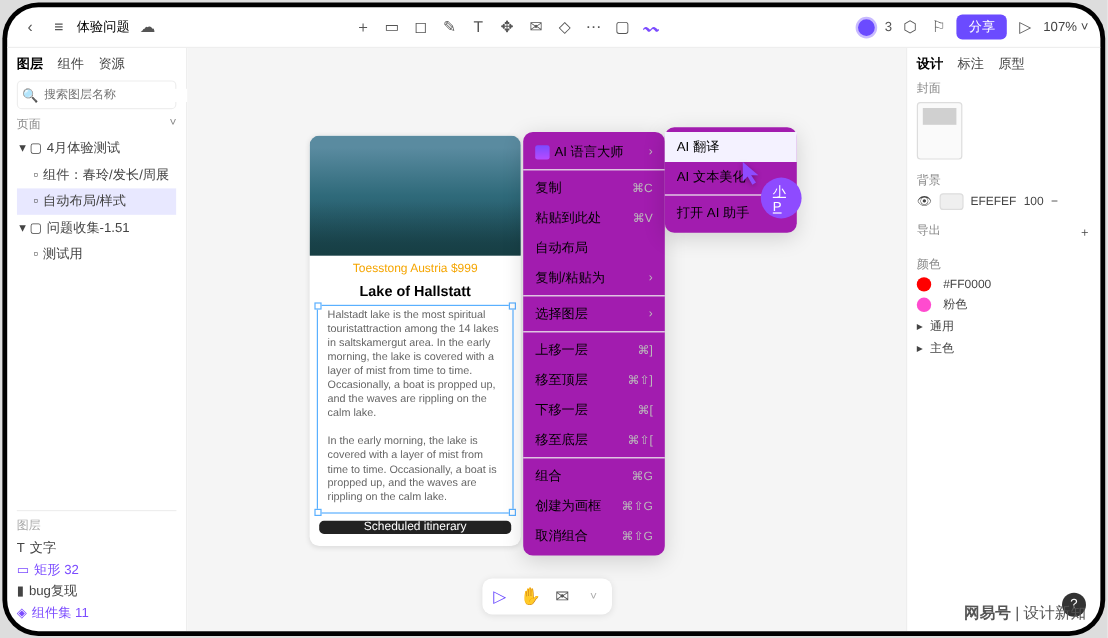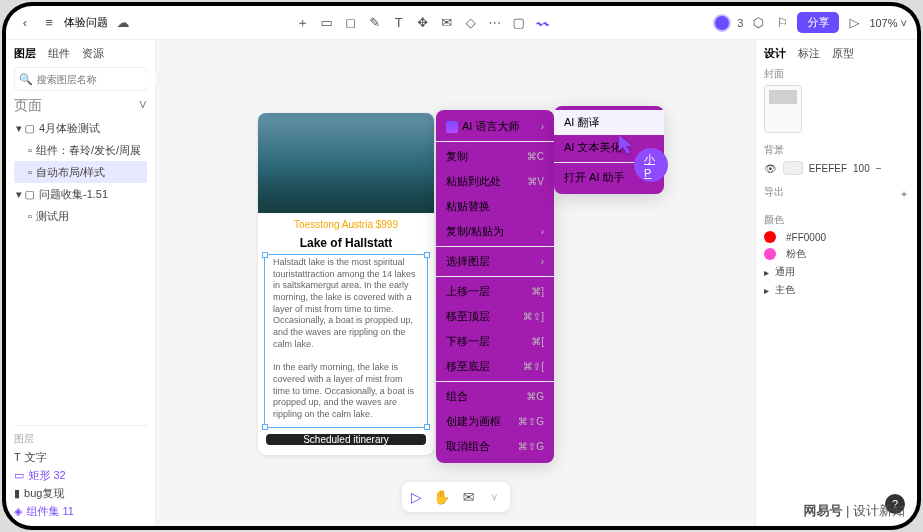--- a/index.html
+++ b/index.html
@@ -113,21 +113,21 @@
       <div class="tabs">
         <span class="active">图层</span>
         <span>组件</span>
         <span>资源</span>
       </div>
       <div class="search">
         <span class="ico" style="font-size:11px;">🔍</span>
         <input placeholder="搜索图层名称" style="">
         <span class="ico" style="font-size:11px;">⧉</span>
       </div>
-      <div style="display:flex;justify-content:space-between;font-size:14px;color:#888;margin-bottom:2px;">
+      <div style="display:flex;justify-content:space-between;font-size:10px;color:#888;margin-bottom:2px;">
         <span>页面</span>
         <span>˅</span>
       </div>
       <div class="tree">
         <div class="tree-item">▾ ▢ <span>4月体验测试</span></div>
         <div class="tree-item tree-indent">▫ <span>组件：春玲/发长/周展</span></div>
         <div class="tree-item tree-indent sel">▫ <span>自动布局/样式</span></div>
         <div class="tree-item">▾ ▢ <span>问题收集-1.51</span></div>
         <div class="tree-item tree-indent">▫ <span>测试用</span></div>
       </div>
@@ -175,21 +175,21 @@
         <div class="ctx-sep"></div>
         <div class="ctx-row">
             <span>复制</span>
             <span class="sc">⌘C</span>
           </div>
         <div class="ctx-row">
             <span>粘贴到此处</span>
             <span class="sc">⌘V</span>
           </div>
         <div class="ctx-row">
-            <span>粘贴替换</span>
+            <span>自动布局</span>
             <span class="sc"></span>
           </div>
         <div class="ctx-row">
             <span>复制/粘贴为</span>
             <span class="sc">›</span>
           </div>
         <div class="ctx-sep"></div>
         <div class="ctx-row">
             <span>选择图层</span>
             <span class="sc">›</span>

